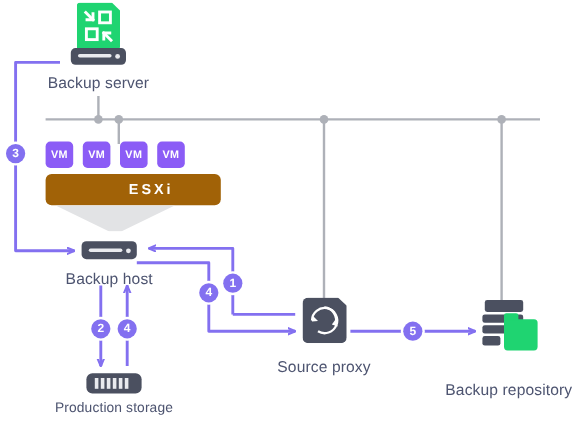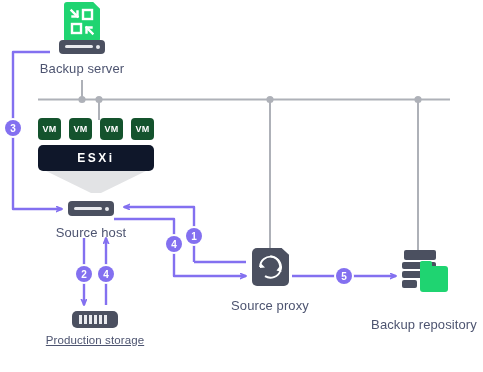--- a/index.html
+++ b/index.html
@@ -16,27 +16,27 @@
        background:#1fd471;border-radius:3px;
        clip-path:polygon(0 0,81% 0,100% 17%,100% 100%,0 100%);}
   .srv-box{position:absolute;left:0;top:38px;width:46px;height:14px;
        background:#4b5060;border-radius:4px;}
   .srv-line{position:absolute;left:6px;top:5px;width:28px;height:3px;
        background:#e9eaee;border-radius:2px;}
   .srv-dot{position:absolute;right:5px;top:5px;width:4px;height:4px;
        background:#e9eaee;border-radius:50%;}
   
   #esxi-wrap{position:absolute;left:38px;top:118px;width:116px;height:72px;}
-  .vm{position:absolute;top:0;width:23px;height:22px;background:#14532d;
+  .vm{position:absolute;top:0;width:23px;height:22px;background:#8b5cf6;
        border-radius:4px;color:#fff;font-size:9px;font-weight:bold;
        display:flex;align-items:center;justify-content:center;letter-spacing:.3px;}
   .esxi-bar{position:absolute;left:0;top:27px;width:116px;height:26px;
-       background:#0f172a;border-radius:5px;color:#fff;font-size:12px;
+       background:#a16207;border-radius:5px;color:#fff;font-size:12px;
        font-weight:bold;letter-spacing:2.5px;
-       display:flex;align-items:center;justify-content:center;}
+       display:flex;align-items:center;justify-content:center;padding-left:30px;}
   .funnel{position:absolute;left:8px;top:53px;width:100px;height:22px;
        background:#e2e3e5;clip-path:polygon(0 0,100% 0,55% 100%,45% 100%);}
   
   #src-host{position:absolute;left:68px;top:201px;width:46px;height:15px;
        background:#4b5060;border-radius:4px;}
   
   #prod-st{position:absolute;left:72px;top:311px;width:46px;height:17px;
        background:#4b5060;border-radius:5px;}
   .bars{position:absolute;left:7px;top:4px;width:30px;height:9px;
        display:flex;gap:2px;}
@@ -120,33 +120,33 @@
   <div class="vm" style="left:62px;">VM</div>
   <div class="vm" style="left:93px;">VM</div>
   <div class="esxi-bar">ESXi</div>
   <div class="funnel"></div>
 </div>
 
 <div id="src-host">
   <span class="srv-line" style="top:6px;left:6px;width:28px;"></span>
   <span class="srv-dot" style="top:6px;"></span>
 </div>
-<div class="lbl" style="left:31px;top:226px;width:120px;">Source host</div>
+<div class="lbl" style="left:31px;top:226px;width:120px;">Backup host</div>
 
 <div id="prod-st">
   <span class="bars">
     <i></i>
       <i></i>
       <i></i>
       <i></i>
       <i></i>
       <i></i>
   </span>
 </div>
-<div class="lbl2" style="left:35px;top:333px;text-decoration:underline;">
+<div class="lbl2" style="left:35px;top:333px;">
   <span>Production storage</span>
 </div>
 
 <div id="bkp-proxy">
   <svg width="37" height="38" viewBox="0 0 37 38">
     <path d="M8,19 a10.5,10.5 0 1,1 5,9.1" fill="none" stroke="#ffffff" stroke-width="1.9"></path>
     <path d="M27.5,22 a10.5,10.5 0 0,0 -9.2,-13.8" fill="none" stroke="#ffffff" stroke-width="1.9"></path>
     <path d="M8,14.5 L8,20 L13,19.5 Z" fill="#ffffff"></path>
     <path d="M29.5,24 L24.5,22.5 L27.5,18.5 Z" fill="#ffffff"></path>
   </svg>

